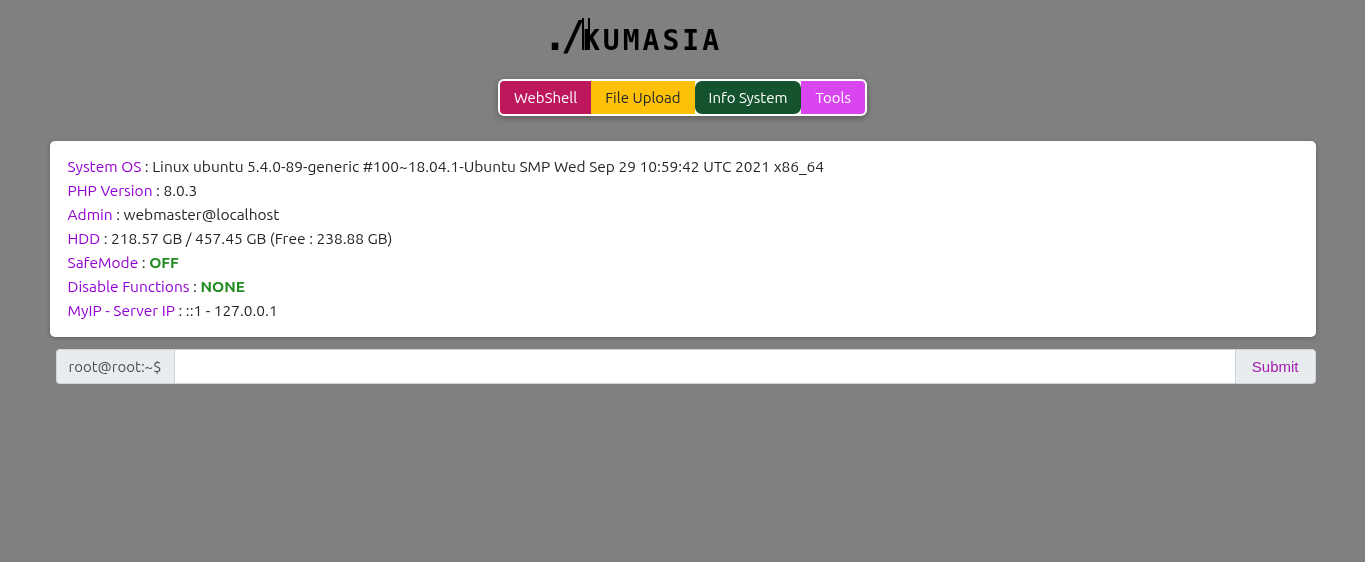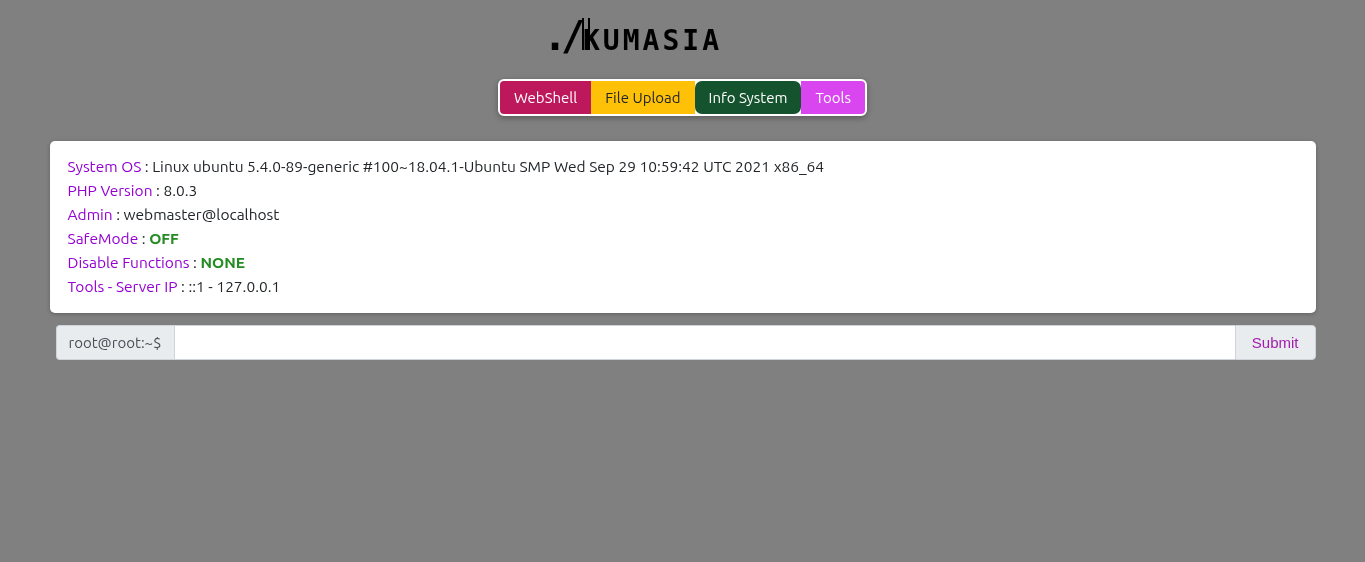--- a/index.html
+++ b/index.html
@@ -152,27 +152,30 @@
     <div class="info-row">
       <span class="label-purple">System OS</span><span> : Linux ubuntu 5.4.0-89-generic #100~18.04.1-Ubuntu SMP Wed Sep 29 10:59:42 UTC 2021 x86_64</span>
     </div>
     <div class="info-row">
       <span class="label-purple">PHP Version</span><span> : 8.0.3</span>
     </div>
     <div class="info-row">
       <span class="label-purple">Admin</span><span> : webmaster@localhost</span>
     </div>
     <div class="info-row">
+      <span class="label-purple">HDD</span><span> : 218.57 GB / 457.45 GB (Free : 238.88 GB)</span>
+    </div>
+    <div class="info-row">
       <span class="label-purple">SafeMode</span><span> : </span><span class="val-green">OFF</span>
     </div>
     <div class="info-row">
       <span class="label-purple">Disable Functions</span><span> : </span><span class="val-green">NONE</span>
     </div>
     <div class="info-row">
-      <span class="label-purple">Tools - Server IP</span><span> : ::1 - 127.0.0.1</span>
+      <span class="label-purple">MyIP - Server IP</span><span> : ::1 - 127.0.0.1</span>
     </div>
   </div>
 
   <div class="command-bar">
     <div class="prompt">root@root:~$</div>
     <input type="text" class="command-input" value="" style="">
     <button class="submit-btn">Submit</button>
   </div>
 </div>
 

